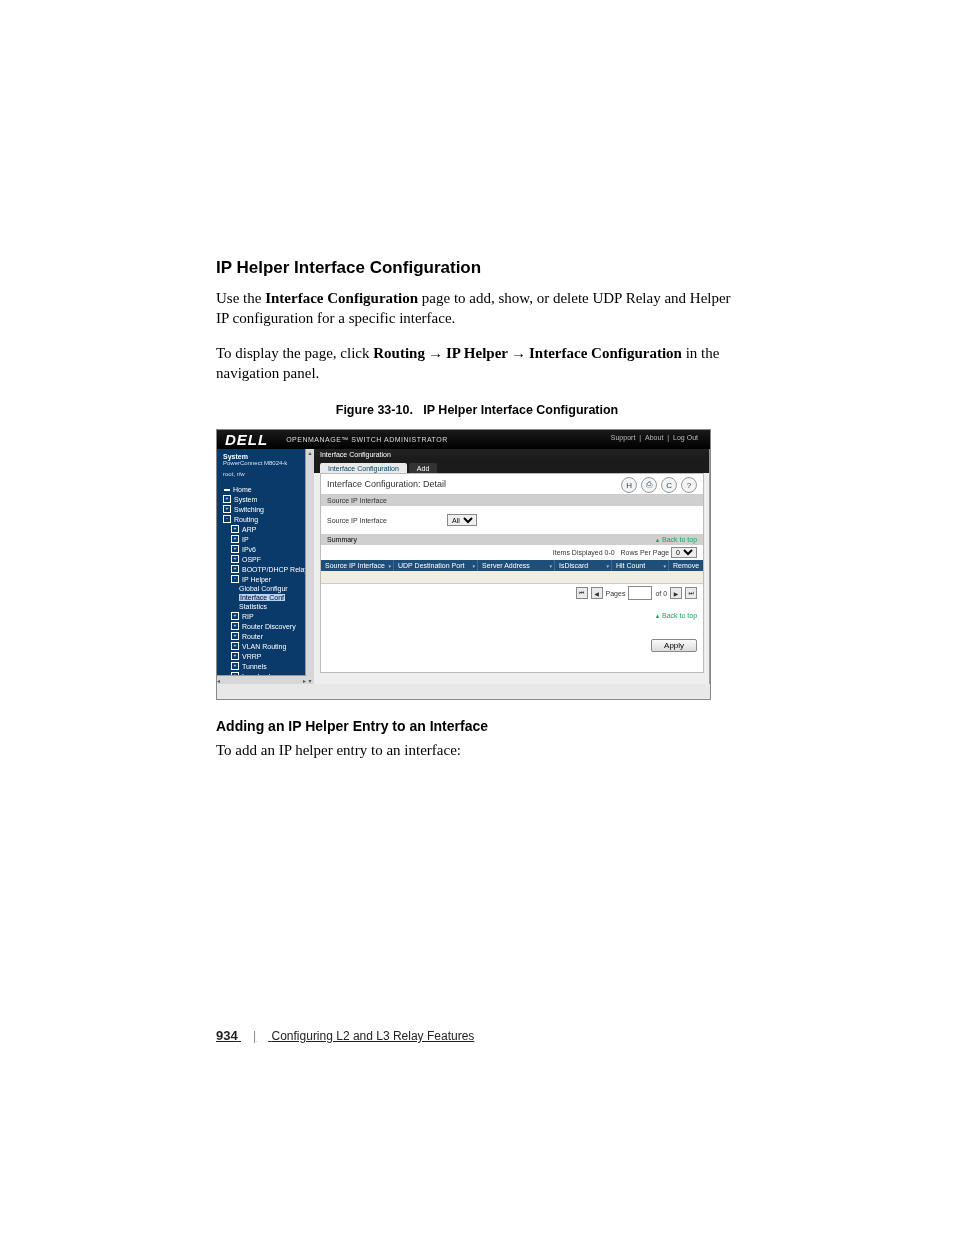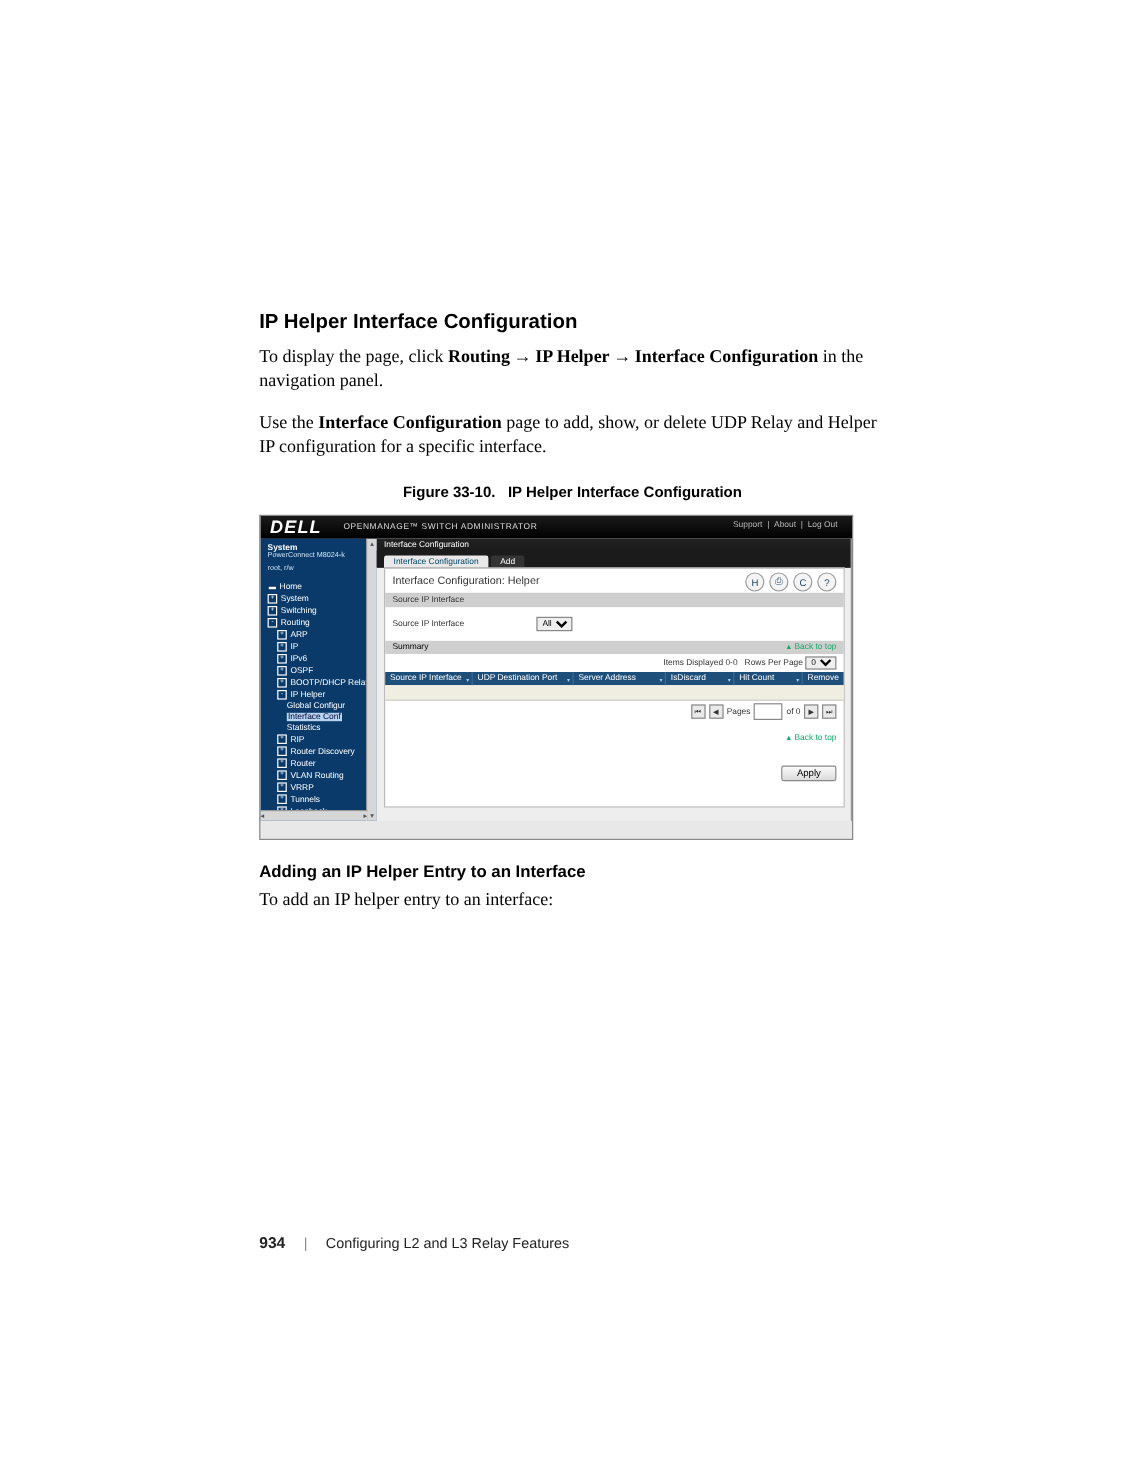--- a/index.html
+++ b/index.html
@@ -57,20 +57,21 @@
     font-weight: bold;
     font-size: 13px;
   }
   .footer {
     position: absolute;
     left: 216px;
     bottom: 192px;
     font-family: Helvetica, Arial, sans-serif;
     font-size: 12px;
     color: #222;
+    text-decoration: underline;
   }
   .footer .pageno { font-weight: bold; font-size: 13px; }
   .footer .sep { color: #888; padding: 0 12px; }
 
   
   .fig {
     width: 495px;
     height: 271px;
     border: 1px solid #888;
     box-sizing: border-box;
@@ -302,25 +303,25 @@
   }
 </style>
 </head>
 <body>
 
 <div class="page">
 
   <h2 class="section-title">IP Helper Interface Configuration</h2>
 
   <p class="body">
+    <span>Use the </span><b>Interface Configuration</b><span> page to add, show, or delete UDP Relay and Helper IP configuration for a specific interface.</span>
+  </p>
+
+  <p class="body">
     <span>To display the page, click </span><b>Routing</b><span class="arrow">→</span><b>IP Helper</b><span class="arrow">→</span><b>Interface Configuration</b><span> in the navigation panel.</span>
-  </p>
-
-  <p class="body">
-    <span>Use the </span><b>Interface Configuration</b><span> page to add, show, or delete UDP Relay and Helper IP configuration for a specific interface.</span>
   </p>
 
   <p class="figcap">
     <span>Figure 33-10.</span>&nbsp;&nbsp;&nbsp;<span>IP Helper Interface Configuration</span>
   </p>
 
   <div class="fig">
     <div class="fig-topbar">
       <span class="dell-logo">DELL</span>
       <span class="product">OPENMANAGE™ SWITCH ADMINISTRATOR</span>
@@ -432,21 +433,21 @@
           <div class="bc-wrap">
             <div class="bc">Interface Configuration</div>
             <div class="tabs">
               <div class="tab active">Interface Configuration</div>
               <div class="tab">Add</div>
             </div>
           </div>
 
           <div class="pane">
             <div class="pane-head">
-              <span>Interface Configuration: Helper</span>
+              <span>Interface Configuration: Detail</span>
               <div class="pane-icons">
                 <div class="pi">H</div>
                 <div class="pi">⎙</div>
                 <div class="pi">C</div>
                 <div class="pi">?</div>
               </div>
             </div>
 
             <div class="section-bar">Source IP Interface</div>
             <div class="section-body">

